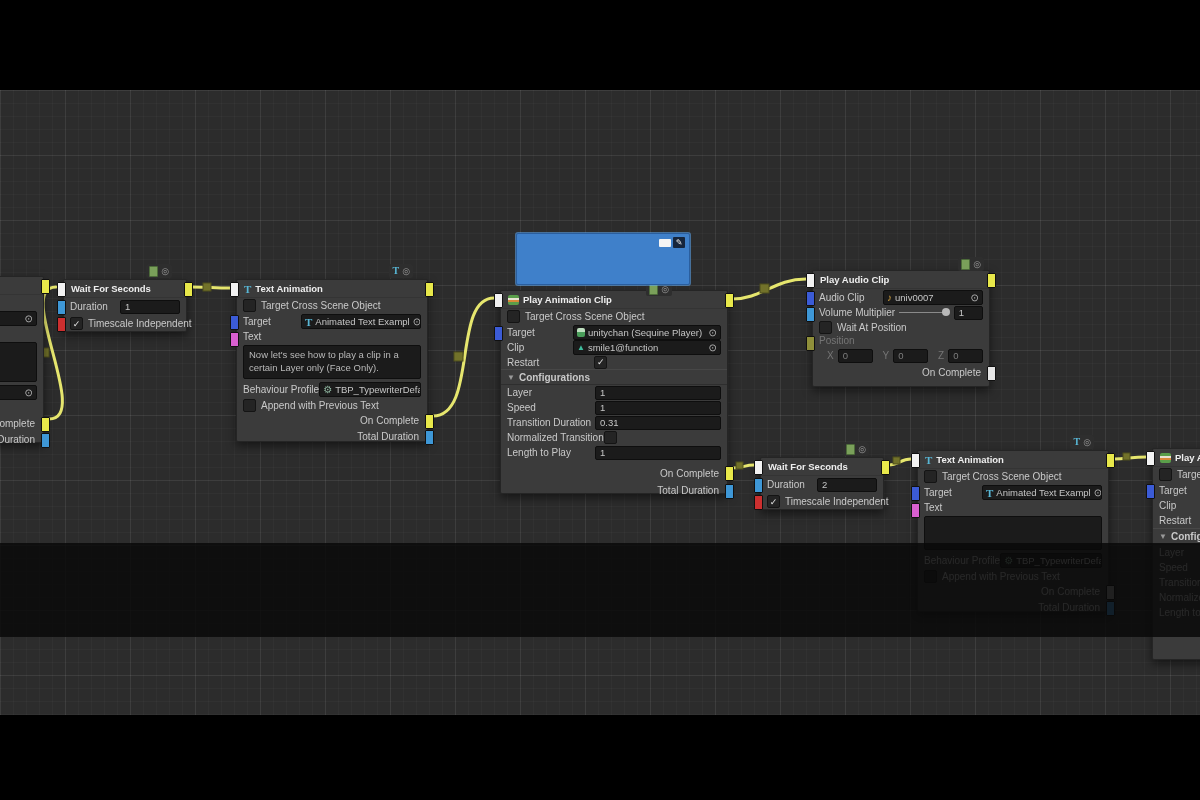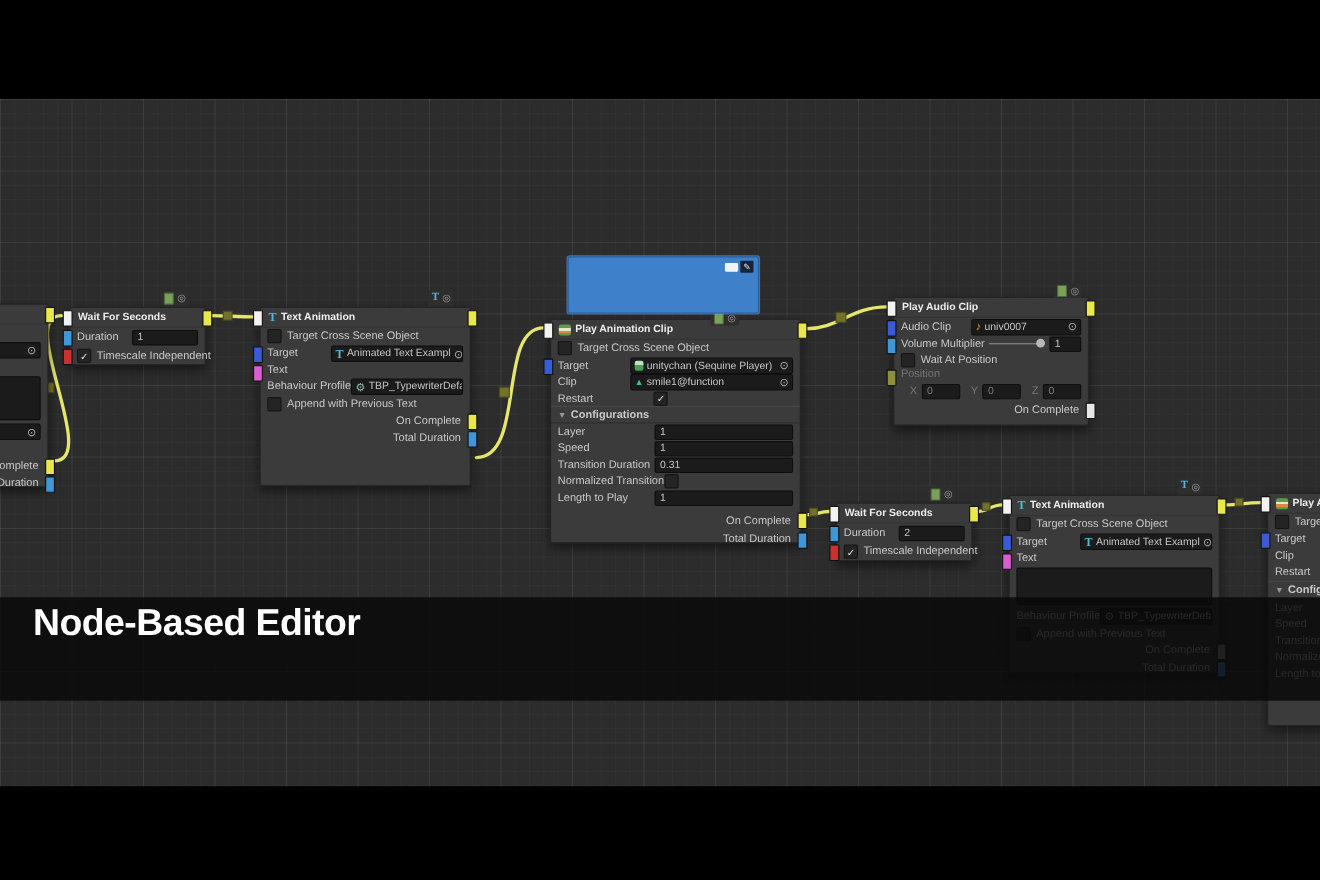--- a/index.html
+++ b/index.html
@@ -169,20 +169,21 @@
       <span class="ofield" style="width:112px">
         <span class="ticon">T</span>
         <span>Animated Text Exampl</span>
         <span class="picker">⊙</span>
       </span>
     </div>
     <div class="row" style="height:13px">
       <span class="port pin p-str"></span>
       <span class="lbl">Text</span>
     </div>
+    <div class="txtarea" style="height:28px">Now let's see how to play a clip in a certain Layer only (Face Only).</div>
     <div class="row" style="height:17px">
       <span class="lbl">Behaviour Profile</span>
       <span class="ofield" style="width:104px">
         <span class="gicon">⚙</span>
         <span>TBP_TypewriterDefau</span>
 
       </span>
     </div>
     <div class="row" style="height:14px">
       <span class="cb"></span>
@@ -432,18 +433,17 @@
     </div>
     <div class="row" style="height:15px">
       <span class="lbl">Normalized Transition</span>
     </div>
     <div class="row" style="height:15px">
       <span class="lbl">Length to Play</span>
     </div>
   </div>
 
   <div class="banner">
-    <h1>Node-Based Editor</h1>
   </div>
 
   <div class="bar top"></div>
   <div class="bar bottom"></div>
 </div>
 
 </body></html>

